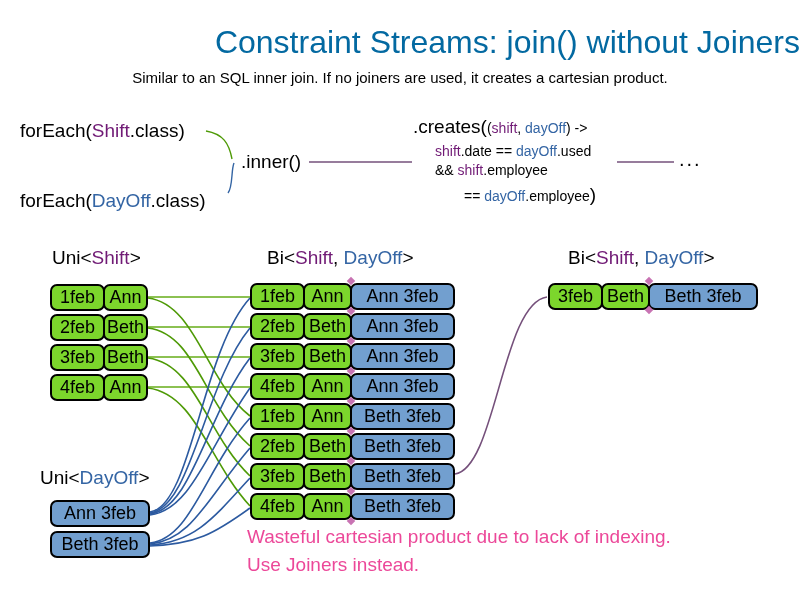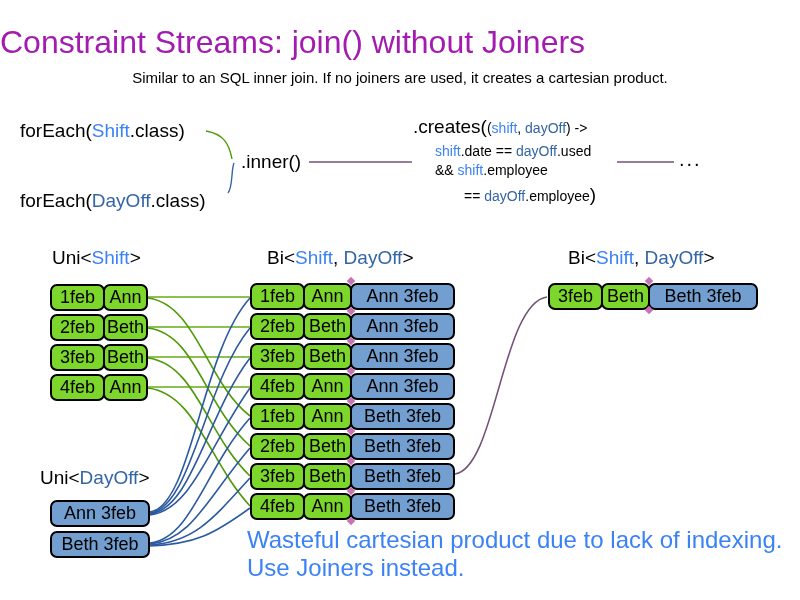--- a/index.html
+++ b/index.html
@@ -1,32 +1,32 @@
 <!DOCTYPE html>
 <html><head>
 <meta charset="utf-8">
 <style>
   html,body { margin:0; padding:0; }
   body { font-family:"Liberation Sans", sans-serif; background:#fff; }
   #slide { position:relative; width:800px; height:600px; background:#ffffff; overflow:hidden; }
   .abs { position:absolute; }
-  #title { top:24px; left:0; width:800px; text-align:left; font-size:32px; color:#a21caf; white-space:nowrap; }
+  #title { top:24px; left:0; width:800px; text-align:right; font-size:32px; color:#0369a1; white-space:nowrap; }
   #subtitle { top:69px; left:0; width:800px; text-align:center; font-size:15px; color:#000; }
   .code-big { font-size:19px; color:#000; white-space:pre; }
   .code-small { font-size:14px; color:#000; white-space:pre; }
-  .grn { color:#3b82f6; }
+  .grn { color:#701a75; }
   .blu { color:#3465A4; }
   .org { color:#D2691E; }
   .lbl { font-size:19px; color:#000; white-space:pre; }
   .cell { position:absolute; box-sizing:border-box; height:27px; border:2px solid #000;
           border-radius:7px; display:flex; align-items:center; justify-content:center;
           font-size:18px; color:#000; z-index:2; background:#fff; }
   .gfill { background:#7CD62C; }
   .bfill { background:#729FCF; }
-  .warn { font-size:24px; color:#3b82f6; white-space:pre; }
+  .warn { font-size:19px; color:#ec4899; white-space:pre; }
   svg.wires { position:absolute; left:0; top:0; z-index:1; }
   .diamond { position:absolute; width:6px; height:6px; background:#C873B3;
              transform:rotate(45deg); z-index:3; }
   .ellipsis { font-size:20px; color:#000; letter-spacing:2px; }
 </style>
 </head>
 <body>
 
 <div id="slide">
 

